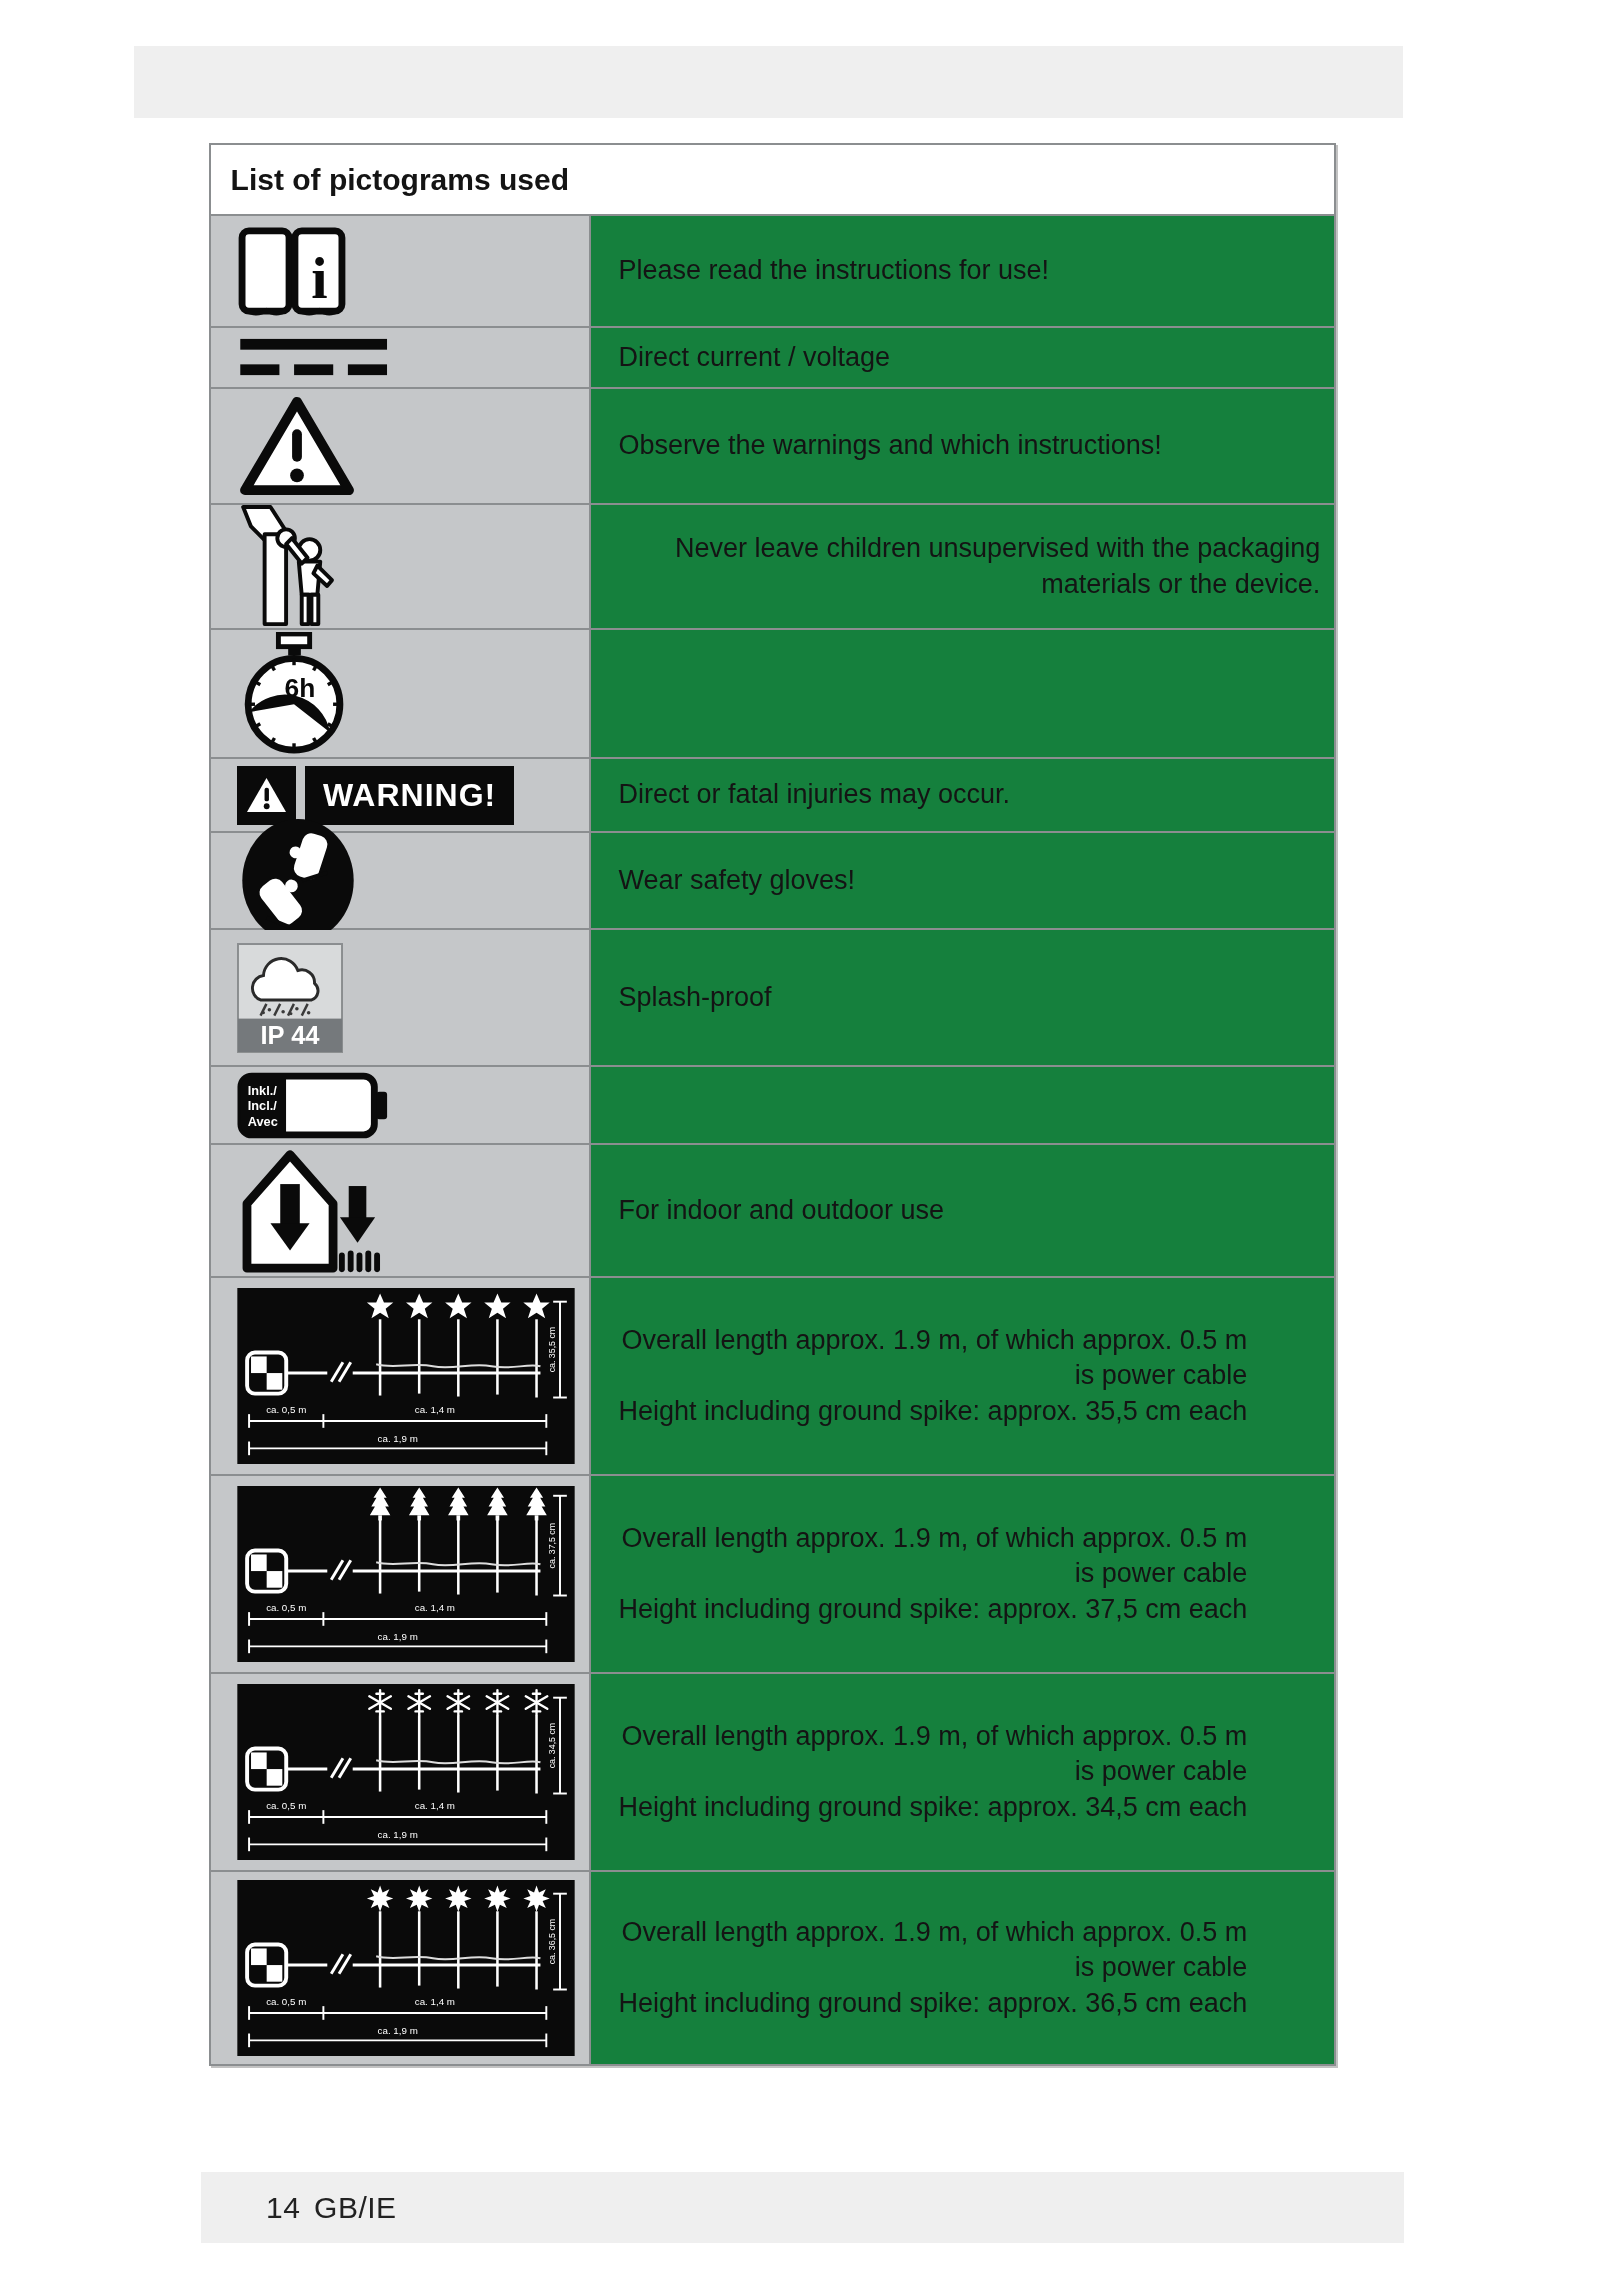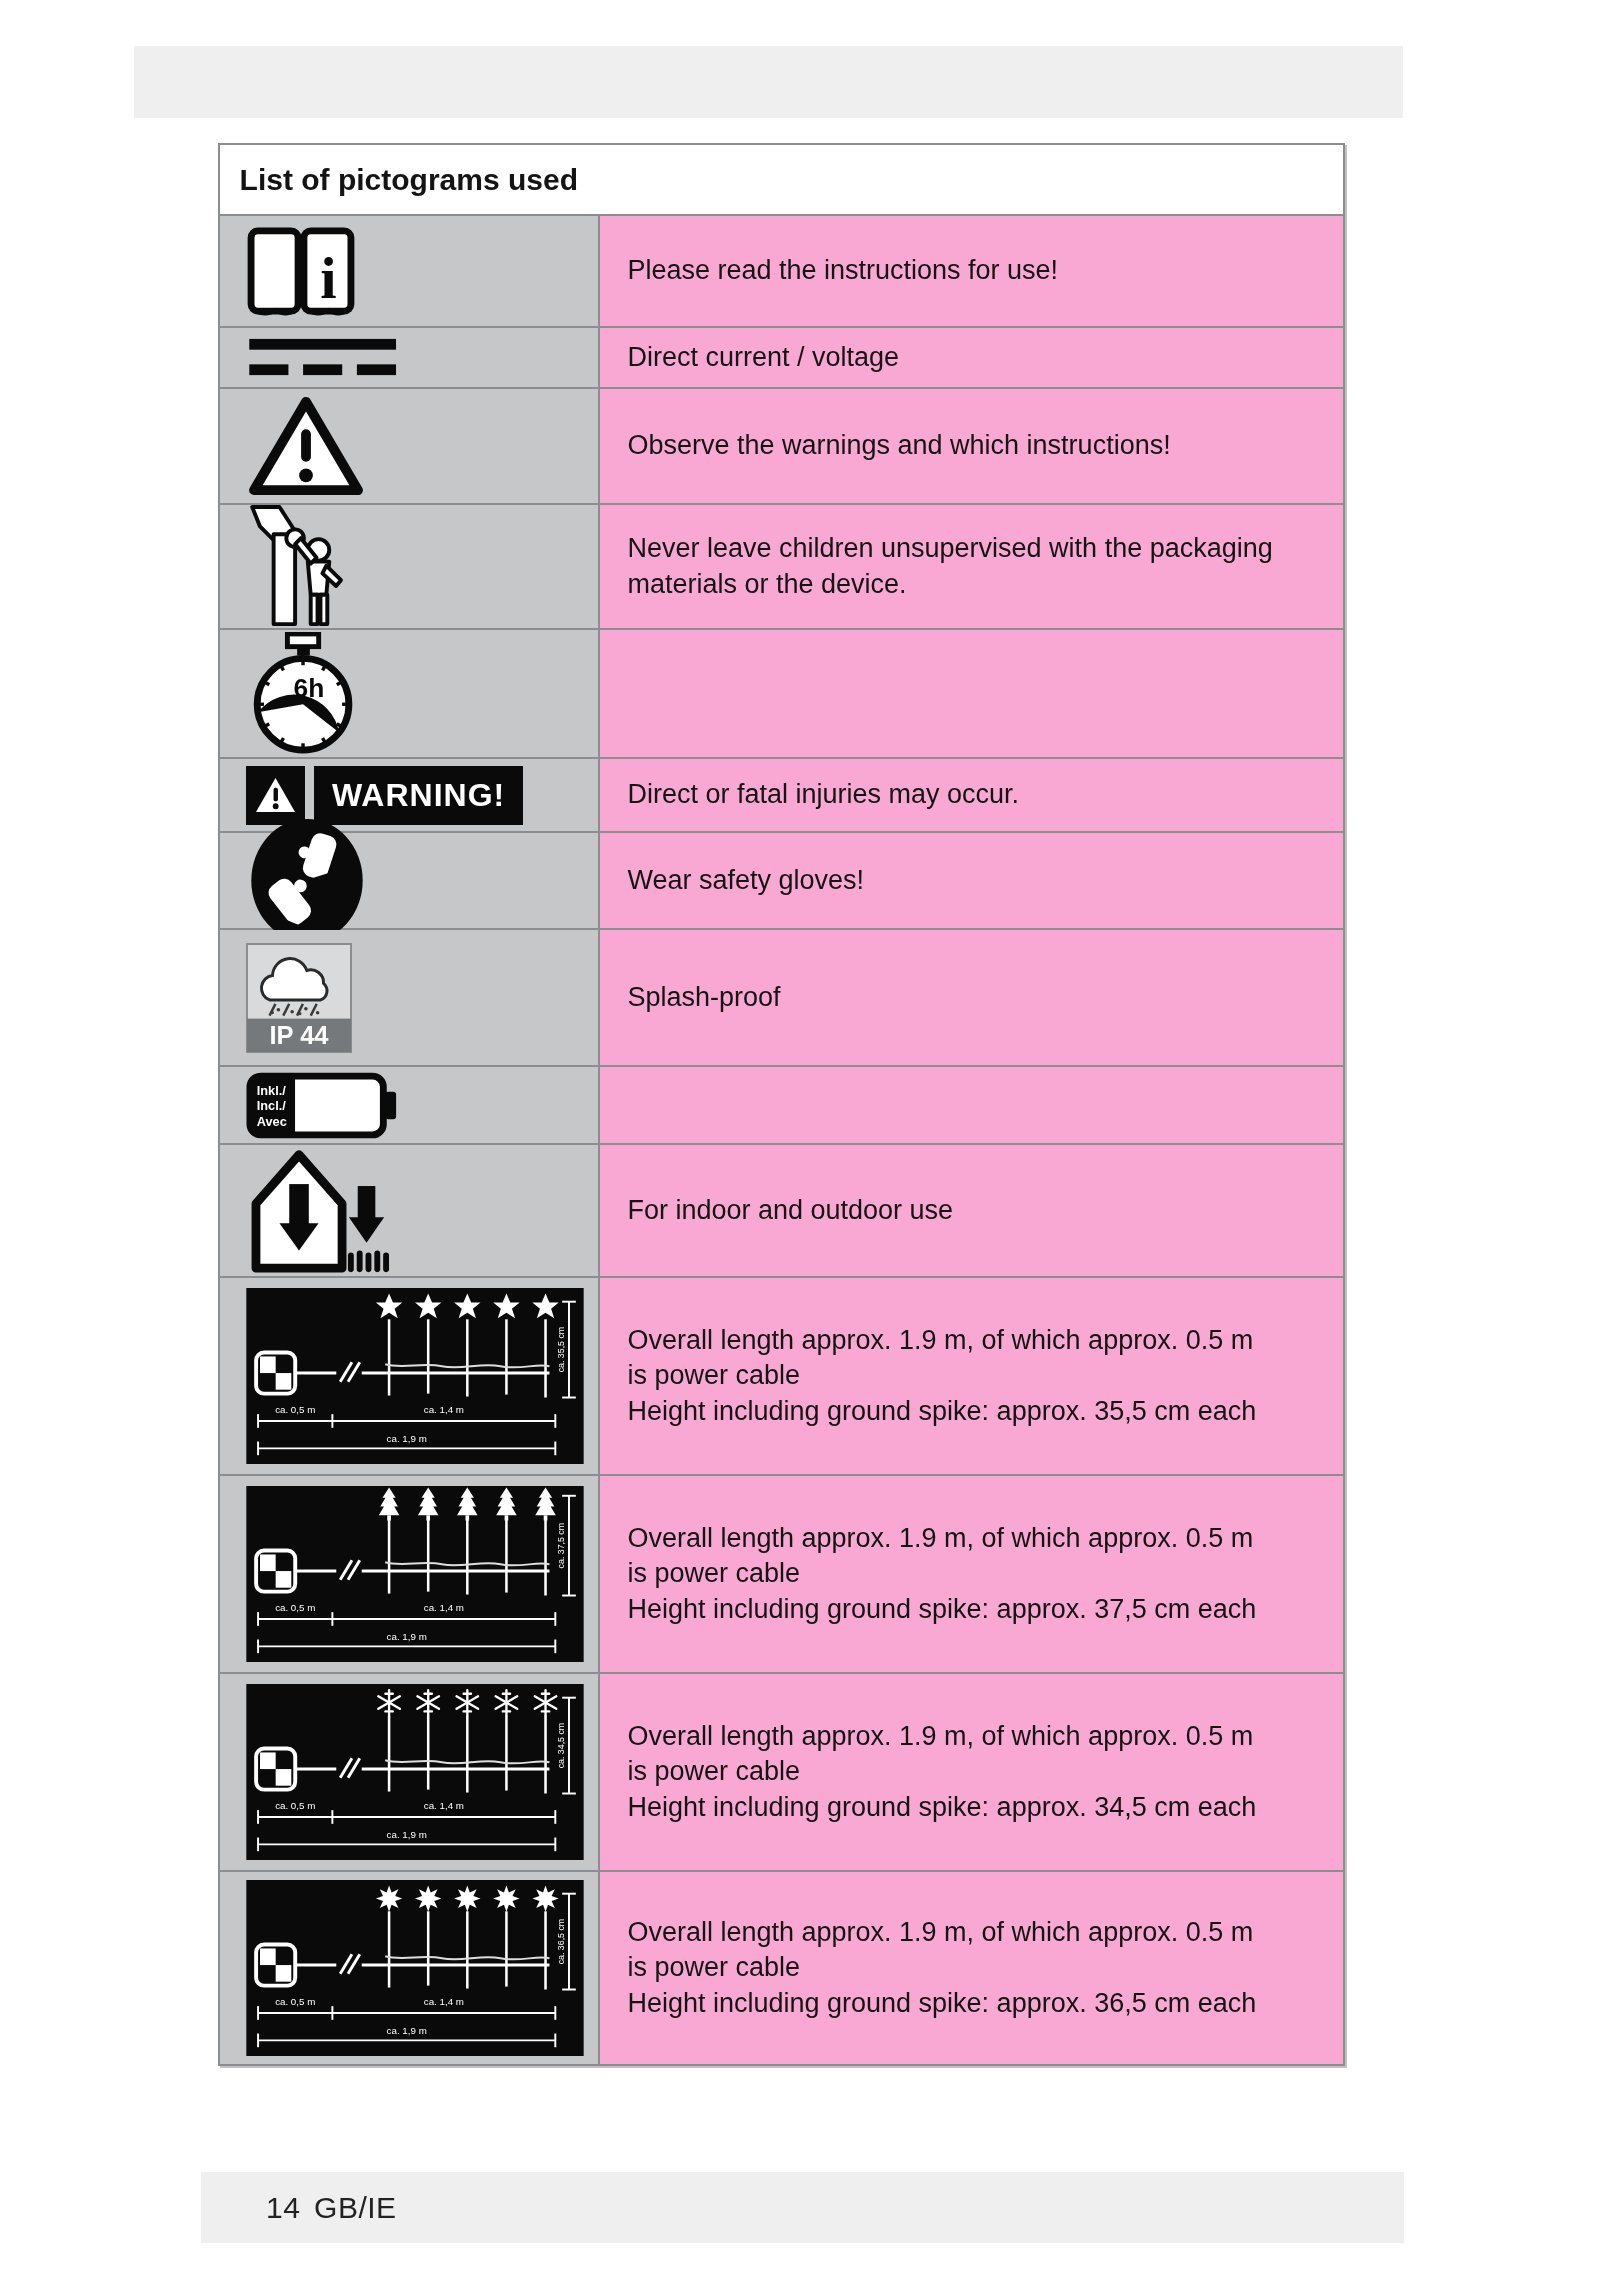--- a/index.html
+++ b/index.html
@@ -2,29 +2,29 @@
 <html><head>
 <meta charset="utf-8">
 <style>
   html,body{margin:0;padding:0;background:#fff;}
   .page{position:relative;width:1621px;height:2293px;background:#ffffff;overflow:hidden;
         font-family:"Liberation Sans",sans-serif;color:#141414;}
   .topbar{position:absolute;left:134px;top:46px;width:1269px;height:72px;background:#efefef;}
   .bottombar{position:absolute;left:201px;top:2172px;width:1203px;height:71px;background:#efefef;
              display:flex;align-items:center;}
   .footer-text{margin-left:65px;font-size:30px;letter-spacing:0.5px;color:#222;display:flex;gap:13.7px;}
-  .pictotable{position:absolute;left:218px;top:143px;width:1127px;border:2.9px solid #8b8e90;
-              background:#f9a8d4;box-shadow:2px 2px 0 rgba(120,120,120,.45);box-sizing:border-box;}
+  .pictotable{position:absolute;left:209px;top:143px;width:1127px;border:2.9px solid #8b8e90;
+              background:#15803d;box-shadow:2px 2px 0 rgba(120,120,120,.45);box-sizing:border-box;}
   .trow{display:flex;border-top:2px solid #8b8e90;box-sizing:border-box;}
   .trow.header{border-top:none;height:69px;align-items:center;padding-left:19.6px;
                font-size:30px;font-weight:bold;background:#fff;}
   .icon-cell{width:380px;min-width:380px;background:#c5c7c9;display:flex;align-items:center;
              justify-content:flex-start;padding-left:25.5px;box-sizing:border-box;
              border-right:2px solid #8b8e90;}
-  .text-cell{flex:1;display:flex;align-items:center;padding:11.8px 13.7px 11.8px 27.4px;box-sizing:border-box;}
+  .text-cell{flex:1;display:flex;align-items:center;padding:11.8px 13.7px 11.8px 27.4px;box-sizing:border-box;text-align:right;}
   .text-cell span{font-size:27px;line-height:1.32;white-space:pre-line;}
   .warning-combo{display:flex;align-items:center;gap:9.8px;}
   .warning-box{background:#0a0a0a;color:#fff;font-weight:bold;font-size:32px;letter-spacing:1px;
                height:59px;display:flex;align-items:center;padding:0 17.6px;}
   .warning-square{width:59px;height:59px;background:#0a0a0a;display:flex;align-items:center;justify-content:center;}
   svg{display:block;}
   .defs-holder{position:absolute;width:0;height:0;overflow:hidden;}
 </style>
 </head>
 <body>

